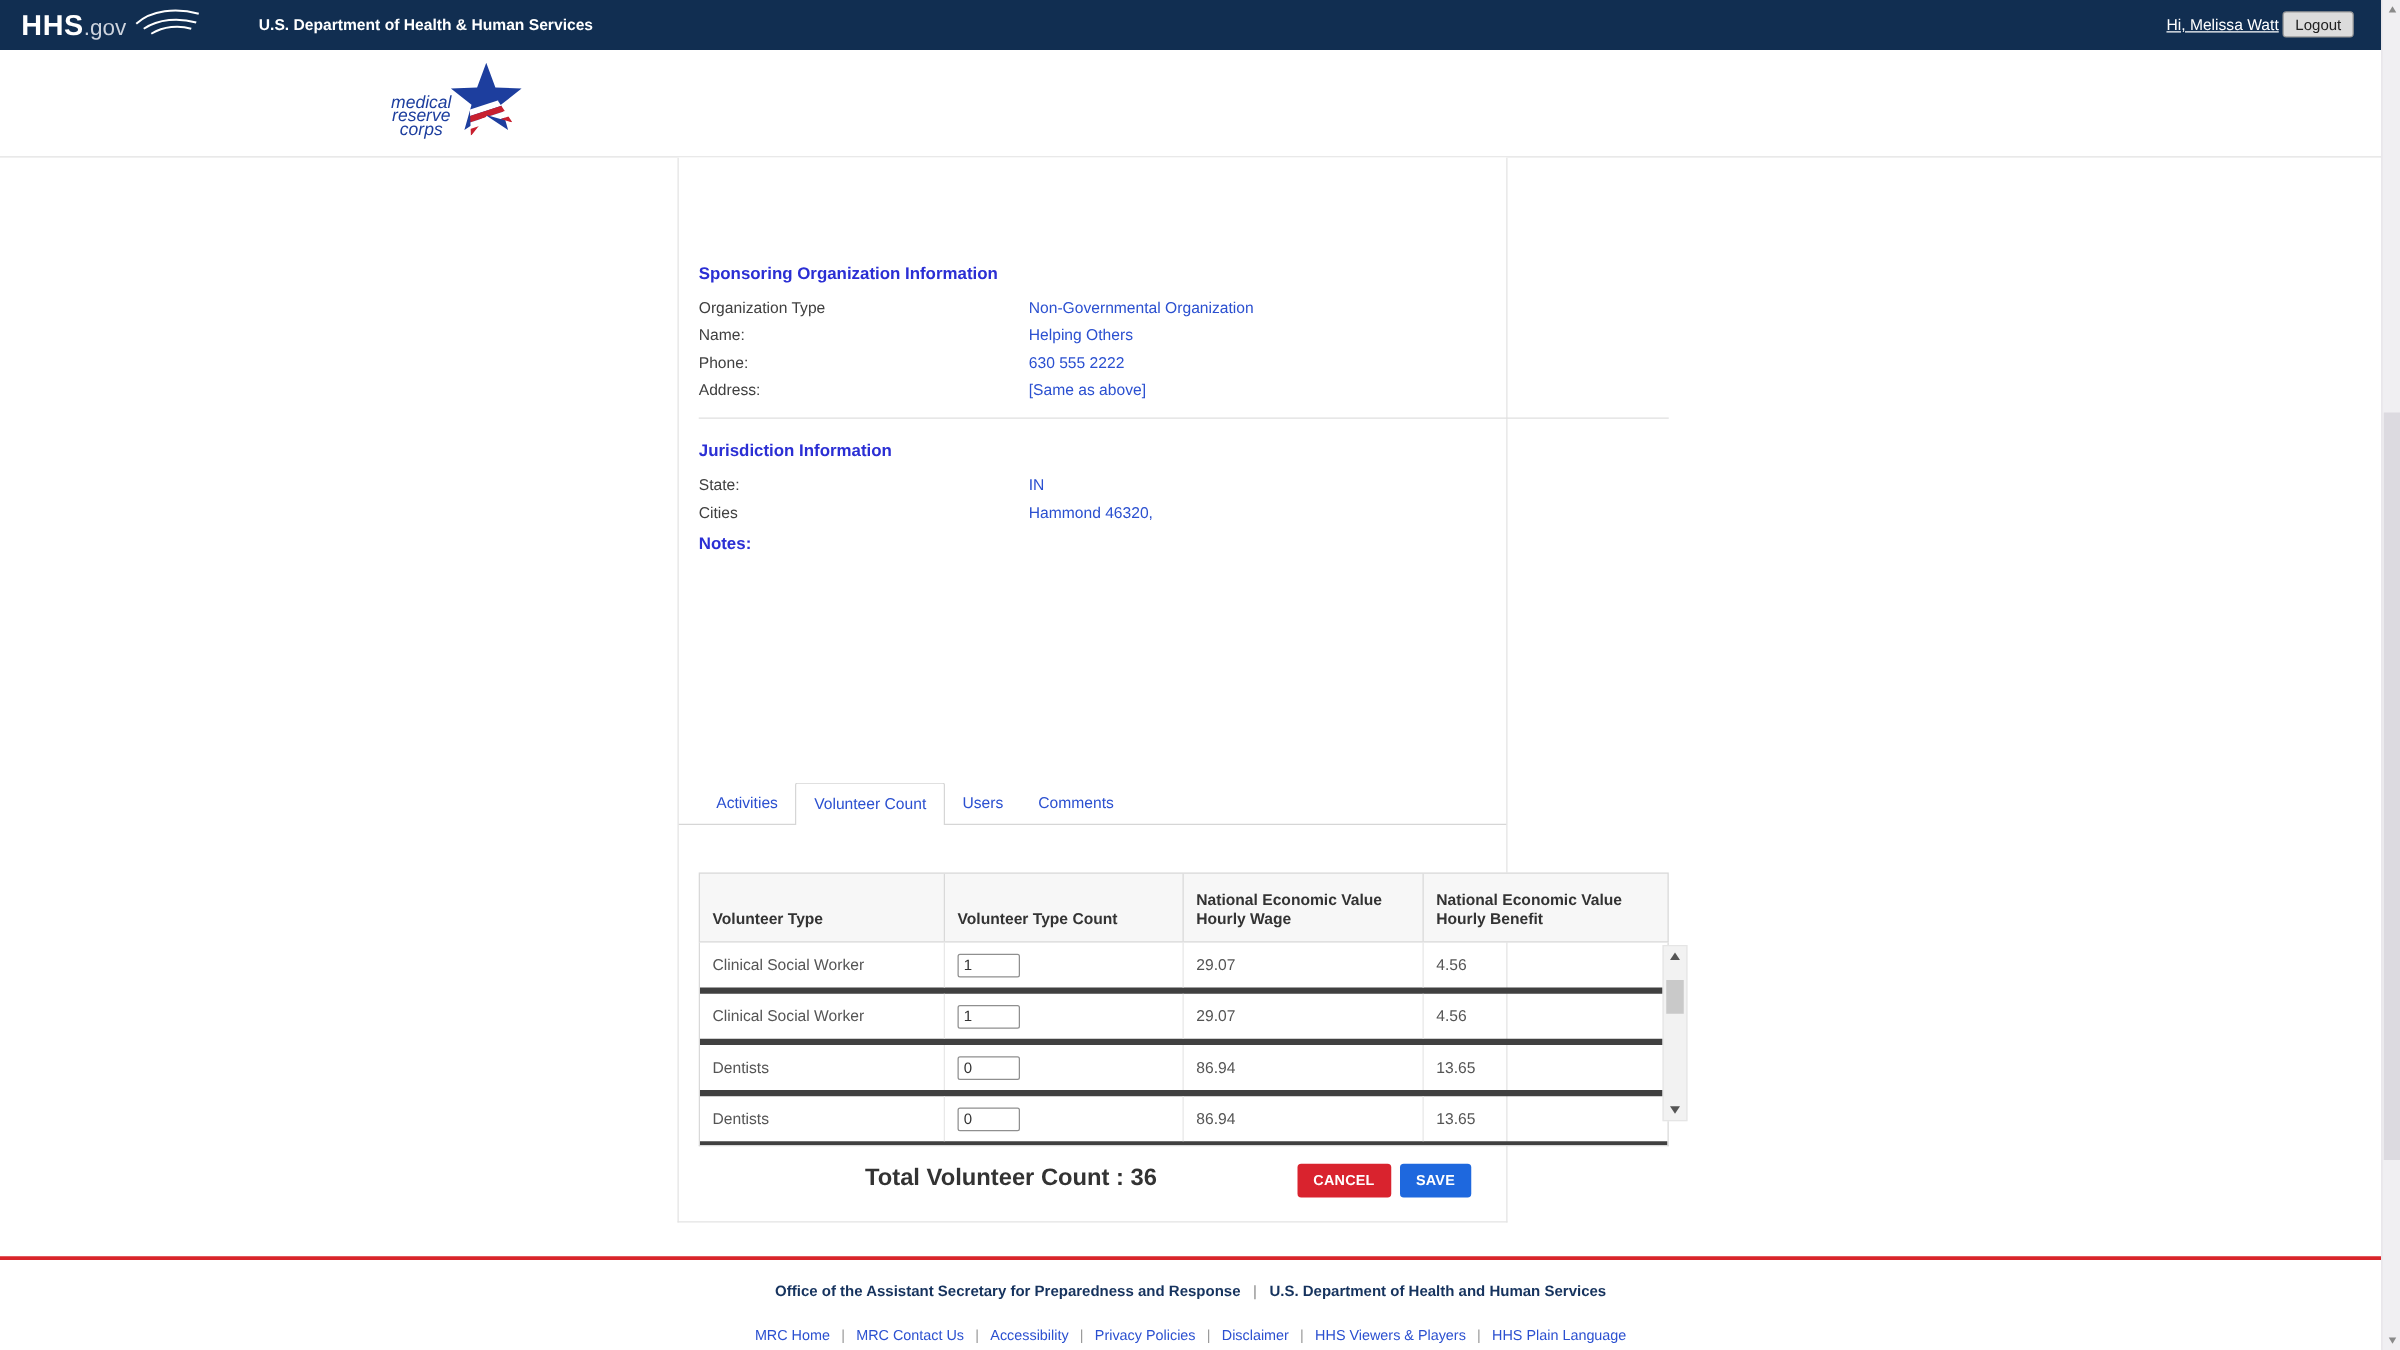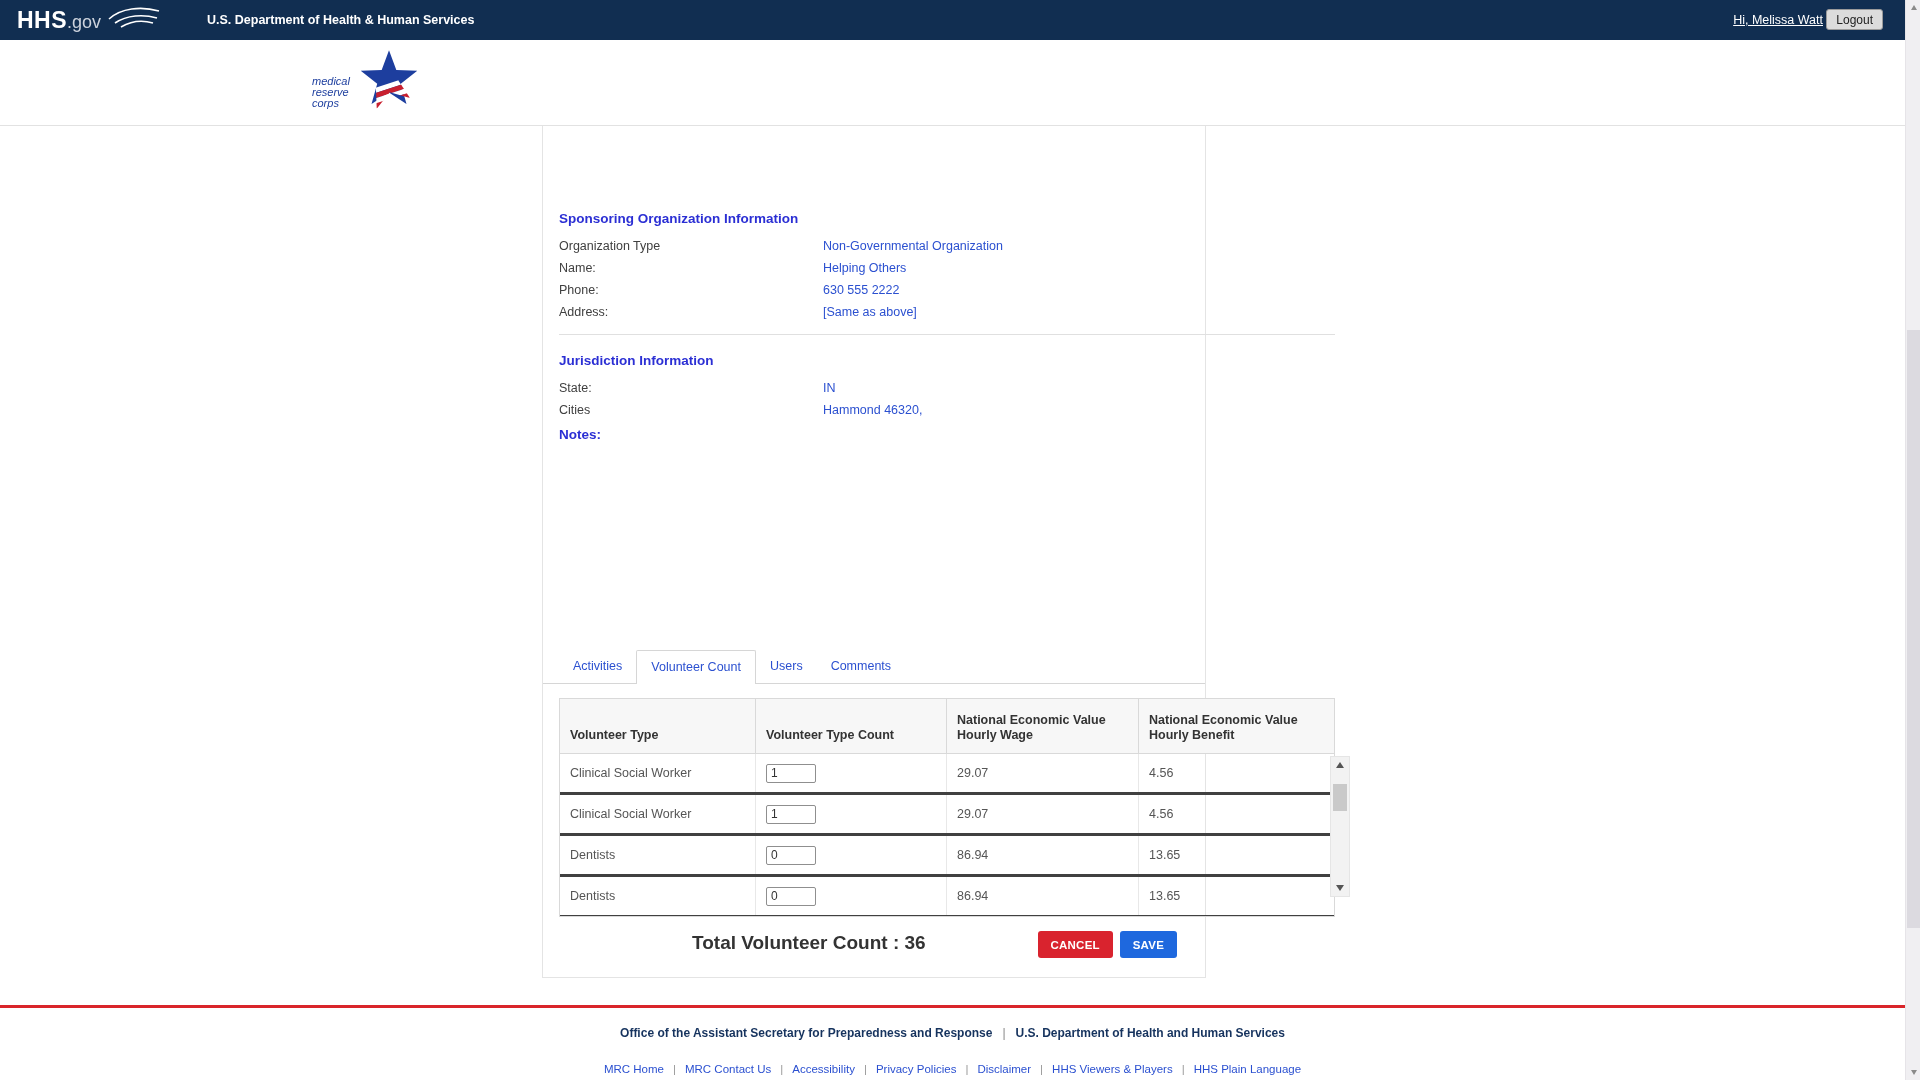--- a/index.html
+++ b/index.html
@@ -11,45 +11,45 @@
   .hhs-logo { position:absolute; left:17px; top:0; height:40px; display:flex; align-items:center; gap:6px; color:#fff; }
   .hhs-logo .main { font-size:23px; font-weight:bold; letter-spacing:.5px; }
   .hhs-logo .suffix { font-size:18px; color:#cdd3dd; font-weight:normal; }
   .dept { position:absolute; left:207px; top:13px; font-size:12.5px; font-weight:700; color:#fff; }
   .greeting { position:absolute; right:82px; top:13px; font-size:12.5px; color:#fff; text-decoration:underline; cursor:pointer; white-space:nowrap; }
   .logout-btn { position:absolute; right:22px; top:9px; height:21px; padding:0 9px; background:#dcdcdc; border:1px solid #9a9a9a; border-radius:3px; font-size:12px; color:#222; font-family:inherit; cursor:pointer; }
 
   
   .banner { position:absolute; left:0; top:40px; width:1905px; height:86px; background:#fff; border-bottom:1px solid #e2e2e2; }
   .mrc-logo { position:absolute; left:312px; top:8px; width:112px; height:72px; }
-  .mrc-text { position:absolute; left:0; top:28px; width:50px; text-align:left; font-style:italic; font-size:11px; line-height:11px; color:#1d3e9e; }
+  .mrc-text { position:absolute; left:0; top:28px; width:50px; text-align:center; font-style:italic; font-size:14px; line-height:11px; color:#1d3e9e; }
   .mrc-star { position:absolute; left:46px; top:2px; }
   .banner-msg { position:absolute; left:422px; top:50%; transform:translateY(-50%); font-size:14px; font-weight:700; color:#16335e; white-space:nowrap; }
   .banner-msg .mrc-link { color:#2457e6; cursor:pointer; }
 
   
   .card { position:absolute; left:542px; top:126px; width:664px; height:852px; background:#fff; border:1px solid #e4e4e4; border-top:none; }
   .section-title { position:absolute; left:16px; font-size:13.5px; font-weight:700; color:#2b2fd4; }
   .field-row { position:absolute; left:16px; width:776px; height:18px; }
   .flabel { position:absolute; left:0; top:0; font-size:12.5px; color:#404040; }
   .fvalue { position:absolute; left:264px; top:0; font-size:12.5px; color:#2b50d0; }
   .divider { position:absolute; left:16px; top:208px; width:776px; height:1px; background:#e0e0e0; }
 
   
-  .tabbar { position:absolute; left:0; top:524px; width:100%; height:34px; border-bottom:1px solid #d6d6d6; display:flex; align-items:flex-end; padding-left:16px; }
+  .tabbar { position:absolute; left:0; top:500px; width:100%; height:34px; border-bottom:1px solid #d6d6d6; display:flex; align-items:flex-end; padding-left:16px; }
   .tab { height:33px; line-height:32px; padding:0 14px; font-size:12.5px; color:#2b50d0; cursor:pointer; }
   .tab.active { border:1px solid #d6d6d6; border-bottom:none; background:#fff; margin-bottom:-1px; height:34px; border-radius:2px 2px 0 0; }
 
   
   .vtable { position:absolute; left:16px; top:572px; width:776px; }
   .thead { display:grid; grid-template-columns:195px 191px 192px 196px; height:56px; background:#f7f7f7; border:1px solid #d9d9d9; }
   .th { display:flex; align-items:flex-end; padding:6px 10px 9px; font-size:12.5px; font-weight:700; color:#333; line-height:1.25; border-left:1px solid #d9d9d9; }
   .th:first-child { border-left:none; }
   .tbody { height:163px; overflow:hidden; border:1px solid #d9d9d9; border-top:none; }
-  .trow { display:grid; grid-template-columns:195px 191px 192px 196px; height:41px; border-bottom:3px solid #404040; }
+  .trow { display:grid; grid-template-columns:195px 191px 192px 196px; height:41px; border-bottom:5px solid #404040; }
   .td { display:flex; align-items:center; padding:0 10px; font-size:12.5px; color:#555; border-left:1px solid #e8e8e8; }
   .td:first-child { border-left:none; }
   .count-input { width:50px; height:19px; border:1px solid #8f8f8f; border-radius:2px; font-size:12px; padding:0 4px; font-family:inherit; color:#333; }
 
   
   .tscrollbar { position:absolute; left:787px; top:630px; width:20px; height:141px; background:#f2f2f2; border:1px solid #e5e5e5; }
   .sarrow { position:absolute; left:0; width:18px; height:16px; display:flex; align-items:center; justify-content:center; cursor:pointer; }
   .sarrow.up { top:0; } .sarrow.down { bottom:0; }
   .tri-up { width:0; height:0; border-left:4px solid transparent; border-right:4px solid transparent; border-bottom:6px solid #555; }
   .tri-down { width:0; height:0; border-left:4px solid transparent; border-right:4px solid transparent; border-top:6px solid #555; }

